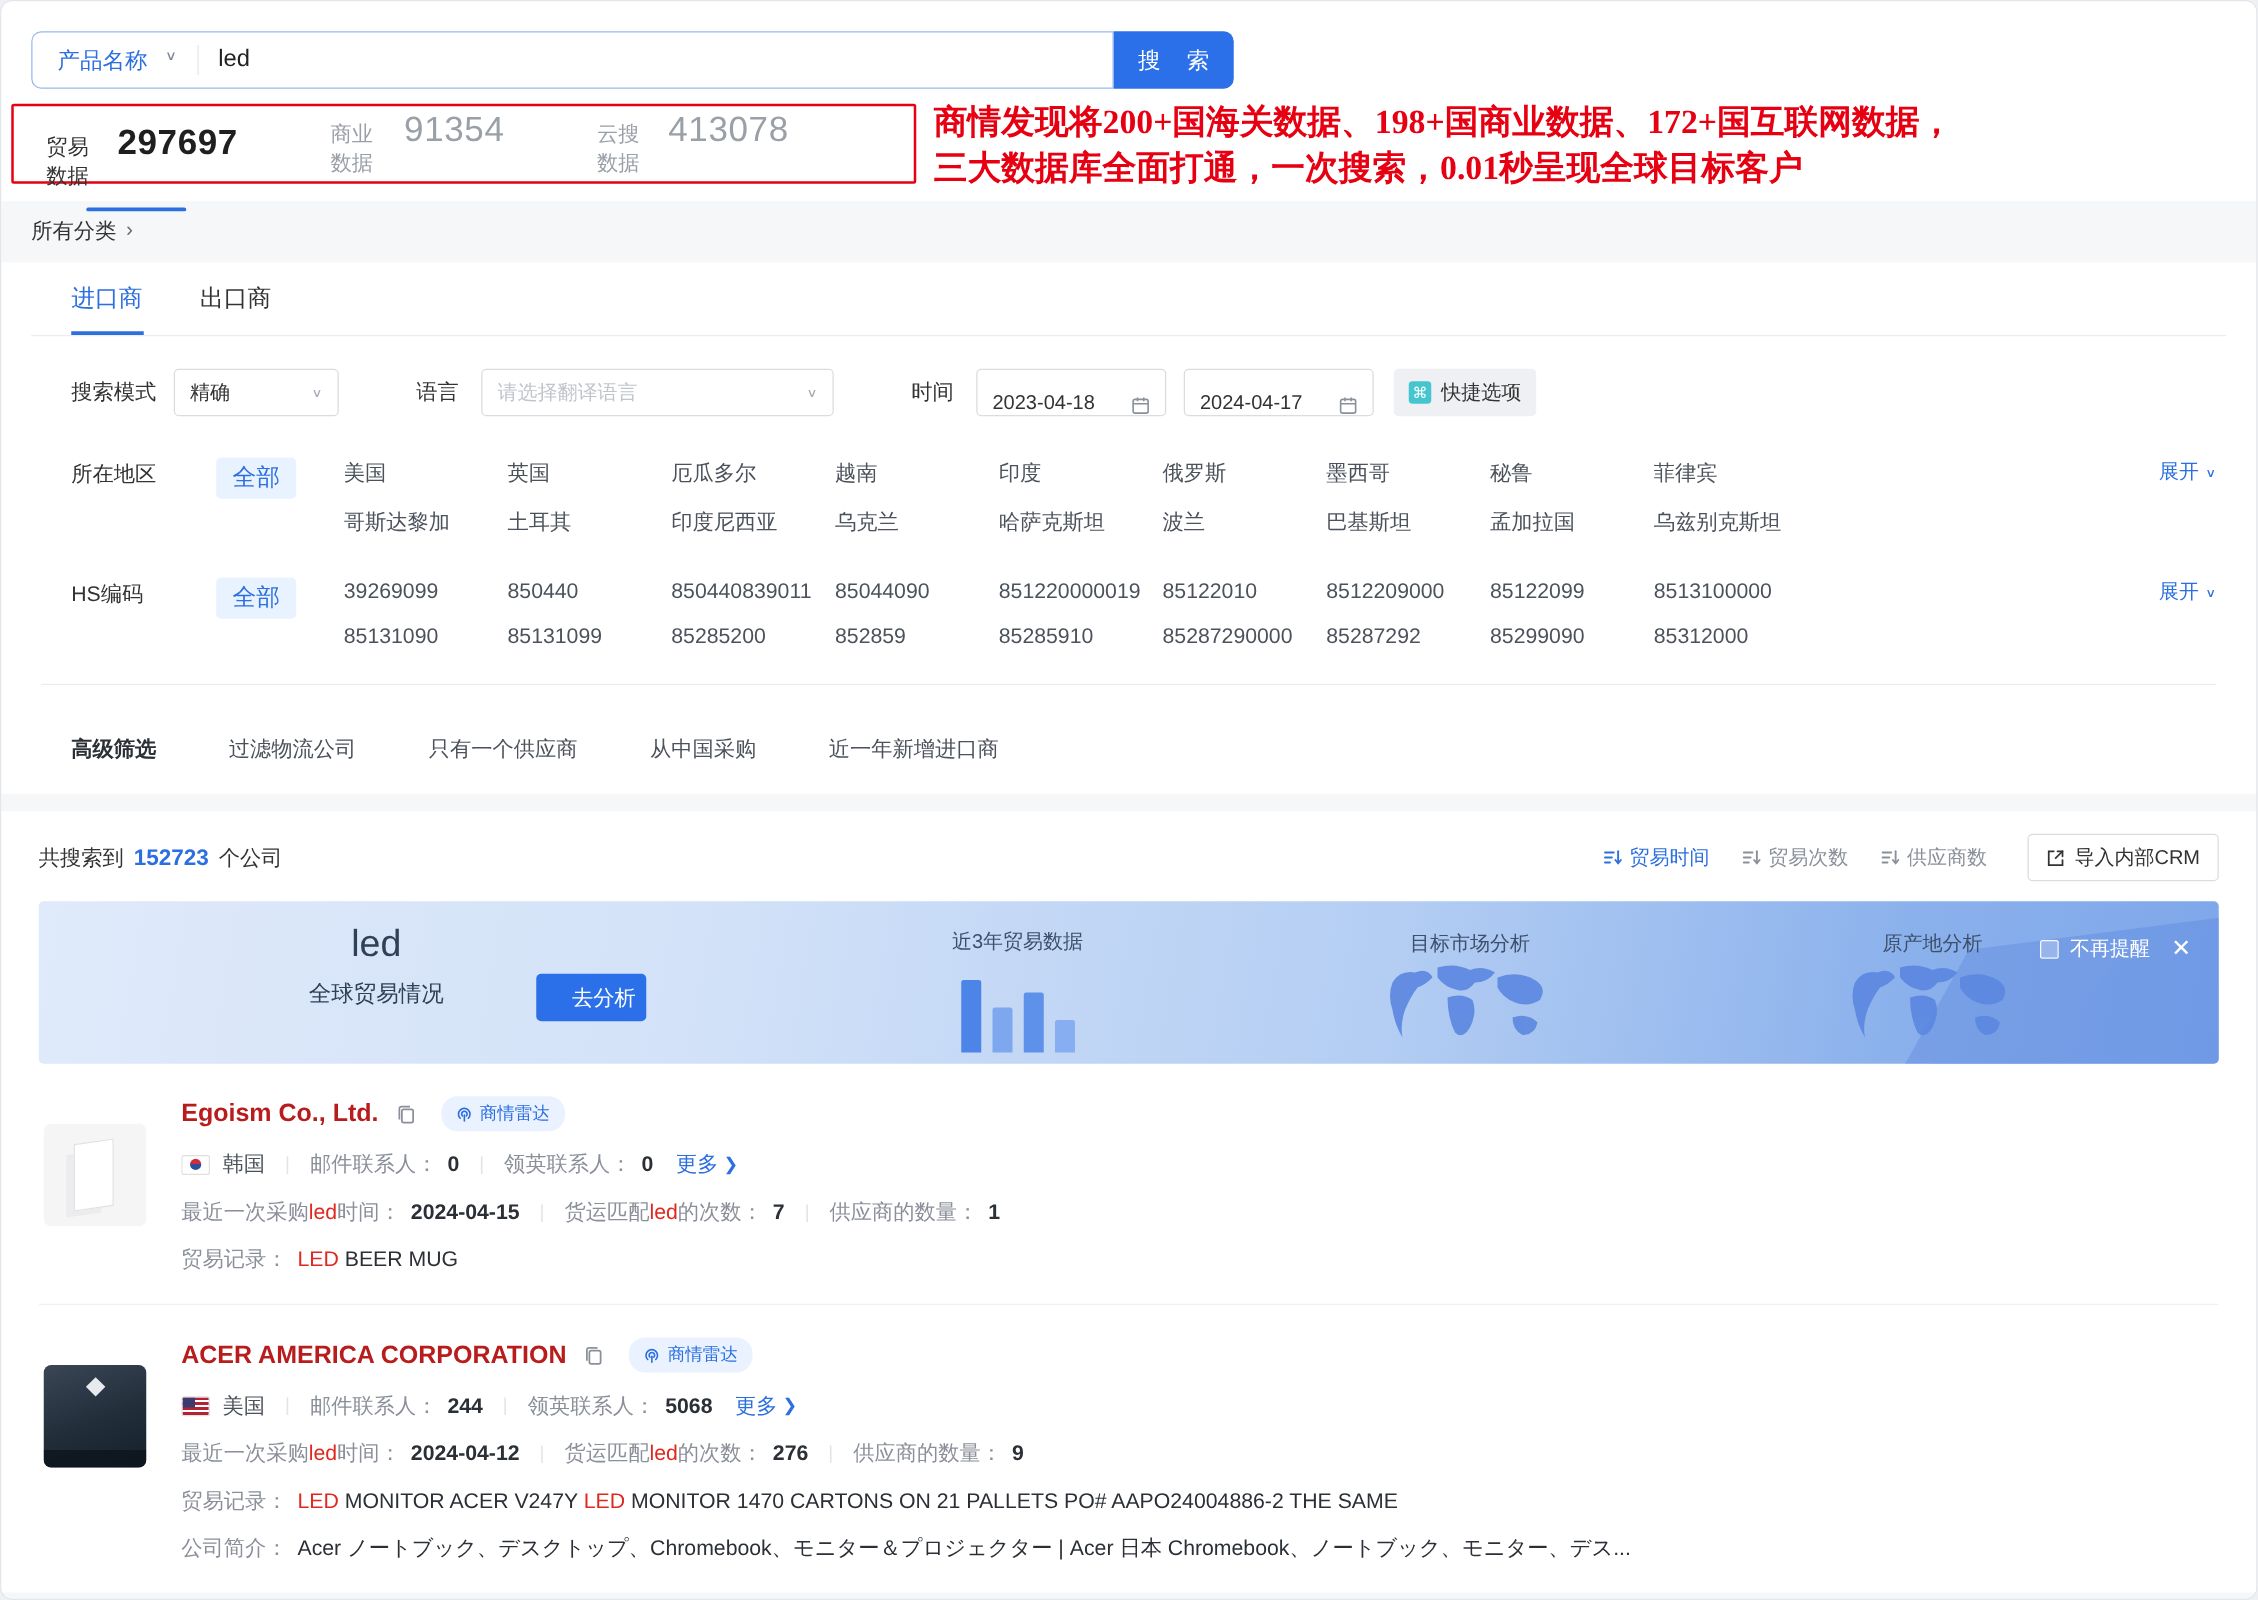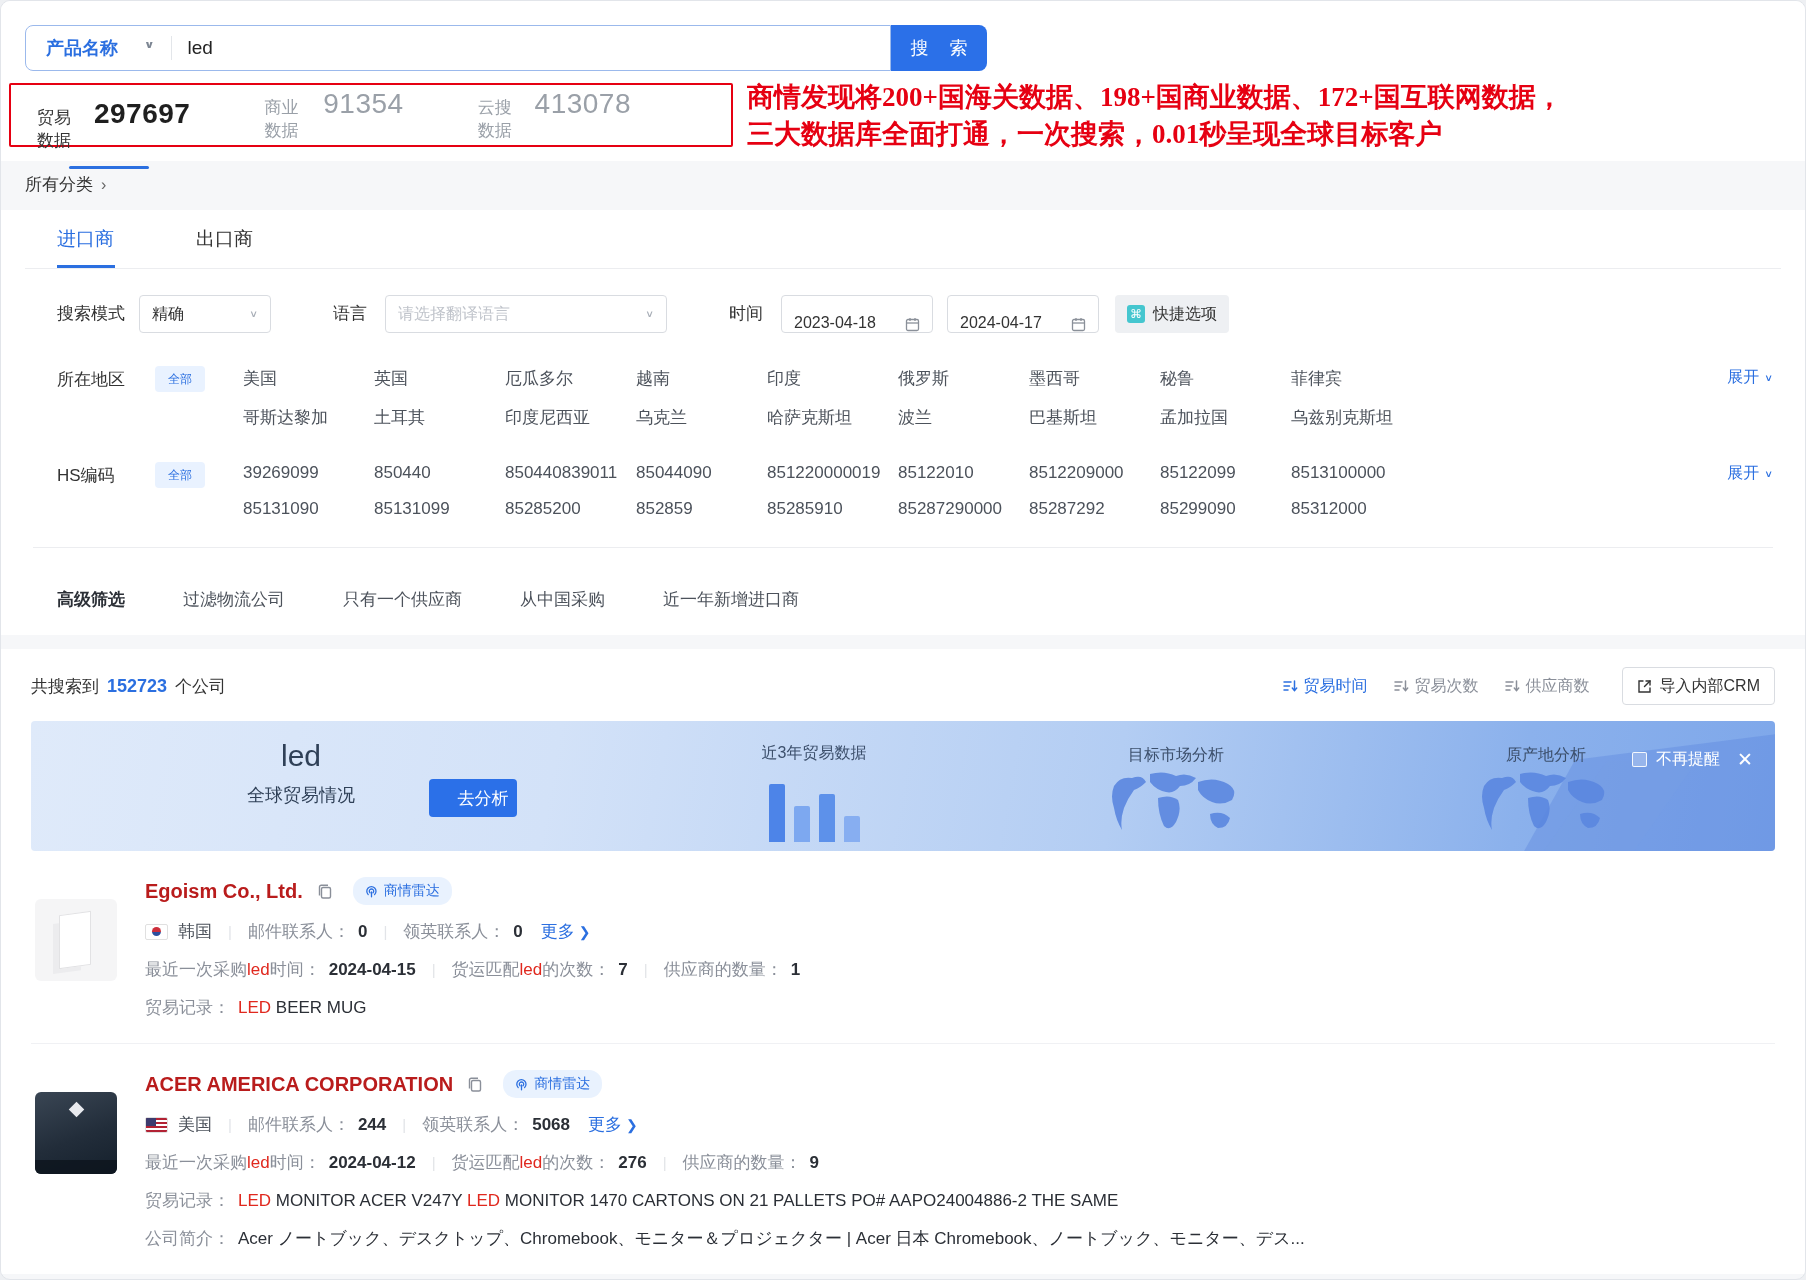--- a/index.html
+++ b/index.html
@@ -4,21 +4,21 @@
 <style>
   * { margin:0; padding:0; box-sizing:border-box; }
   html,body { background:#eef0f3; }
   body { font-family:"Liberation Sans","DejaVu Sans",sans-serif; color:#333; }
   .page { width:1806px; height:1280px; margin:0 auto; background:#f6f7f9; border:1px solid #e2e5ea; border-radius:10px; overflow:hidden; position:relative; }
 
   
   .top-section { background:#fff; padding:24px 24px 0 24px; }
   .search-row { display:flex; align-items:stretch; height:46px; }
   .search-box { width:866px; display:flex; align-items:center; border:1px solid #9bb9ec; border-radius:8px 0 0 8px; background:#fff; }
-  .field-select { display:flex; gap:26px; padding:0 16px 0 20px; cursor:pointer;font-weight:bold; }
+  .field-select { display:flex; gap:14px; padding:0 16px 0 20px; cursor:pointer; }
   .field-select .lbl { color:#2b6fe0; font-size:18px; }
   .field-select .chev { color:#7d8693; font-size:13px; transform:scaleY(.8); }
   .search-divider { width:1px; height:24px; background:#e3e6ea; }
   .search-input { flex:1; border:none; outline:none; font-size:19px; color:#222; padding:0 16px; font-family:inherit; background:transparent; }
   .search-btn { width:96px; background:#2b70e8; color:#fff; font-size:18px; letter-spacing:8px; padding-left:8px; border:none; border-radius:0 8px 8px 0; cursor:pointer; display:flex; align-items:center; justify-content:center; }
 
   .stats-wrap { position:relative; margin-top:12px; height:78px; }
   .stats-box { position:absolute; left:-16px; top:0; width:724px; height:64px; border:2px solid #e60012; border-radius:2px; display:flex; align-items:center; padding:0 26px; gap:0; background:#fff; }
   .stat { display:flex; align-items:baseline; gap:10px; position:relative; cursor:pointer; margin-right:74px; }
   .stat .s-lbl { font-size:17px; color:#9aa0a8; }
@@ -27,40 +27,40 @@
   .stat.active .s-num { color:#1f1f1f; font-weight:600;margin-top:20px; }
   .stat.active::after { content:''; position:absolute; left:32px; bottom:-17px; width:80px; height:3px; background:#2b6fe0; border-radius:2px; }
   .annotation { position:absolute; left:722px; top:-4px; color:#e60012; font-family:"Liberation Serif","DejaVu Serif",serif; font-weight:700; font-size:27px; line-height:37px; white-space:nowrap; }
 
   .breadcrumb-strip { background:#f6f7f9; padding:12px 24px 14px; font-size:17px; color:#333; }
   .breadcrumb-strip .bc { cursor:pointer; display:inline-flex; align-items:center; gap:8px; }
   .bc-chev { color:#666; font-size:16px; }
 
   
   .filter-card { background:#fff; padding:0 24px 24px; }
-  .io-tabs { display:flex; gap:82px; padding:16px 32px 0; border-bottom:1px solid #ecedf0; }
+  .io-tabs { display:flex; gap:46px; padding:16px 32px 0; border-bottom:1px solid #ecedf0; }
   .io-tab { font-size:19px; color:#333; padding-bottom:16px; position:relative; cursor:pointer; }
   .io-tab.active { color:#2b6fe0; }
   .io-tab.active::after { content:''; position:absolute; left:50%; transform:translateX(-50%); bottom:0; width:58px; height:3px; background:#2b6fe0; }
 
   .f-rows { padding:26px 8px 0 32px; }
   .f-row { display:flex; align-items:flex-start; margin-bottom:28px; }
   .f-label { width:86px; flex:none; font-size:17px; color:#333; line-height:38px; }
   .ctl { display:flex; align-items:center; border:1px solid #d9dce1; border-radius:4px; height:38px; padding:0 12px; background:#fff; cursor:pointer; font-size:16px; color:#333; }
   .ctl .chev { margin-left:auto; color:#a7adb6; font-size:12px; transform:scaleY(.8); }
   .ctl.mode { width:132px; margin-left:14px; }
   .ctl.lang { width:282px; margin-left:18px; color:#c0c4cb; }
   .inline-label { font-size:17px; color:#333; line-height:38px; margin-left:62px; }
   .date-box { width:152px; margin-left:18px; justify-content:space-between; cursor:pointer;align-items:flex-end; }
   .date-box + .date-box { margin-left:14px; }
   .cal-ico { color:#8a9099; }
   .quick-btn { display:flex; align-items:center; gap:8px; height:38px; padding:0 12px; margin-left:16px; background:#eef0f3; border-radius:4px; font-size:16px; color:#333; cursor:pointer; border:none; }
   .cmd-chip { width:18px; height:18px; background:#45c6cf; color:#fff; border-radius:3px; font-size:12px; display:flex; align-items:center; justify-content:center; }
 
-  .all-pill { margin-left:12px; flex:none; background:#e9f2ff; color:#2b6fe0; font-size:12px; padding:7px 13px; border-radius:4px; cursor:pointer; line-height:1; margin-top:5px; }
+  .all-pill { margin-left:30px; flex:none; background:#e9f2ff; color:#2b6fe0; font-size:19px; padding:7px 13px; border-radius:4px; cursor:pointer; line-height:1; margin-top:5px; }
   .tag-grid { margin-left:38px; display:grid; grid-template-columns:repeat(9,131px); row-gap:16px; padding-top:6px; }
   .tag-grid span { font-size:17px; color:#4c525b; cursor:pointer; white-space:nowrap; }
   .expand-link { margin-left:auto; flex:none; color:#2b6fe0; font-size:16px; cursor:pointer; padding-top:6px; display:flex; gap:5px; align-items:center; }
   .expand-link .chev { font-size:12px; transform:scaleY(.8); }
 
   .adv-row { border-top:1px solid #ecedf0; margin:2px 8px 0 8px; padding:40px 24px 0; display:flex; gap:0; }
   .adv-row span { font-size:17px; color:#4c525b; cursor:pointer; margin-right:58px; }
   .adv-row span:first-child { color:#2b2f36; font-weight:600; }
 
   

